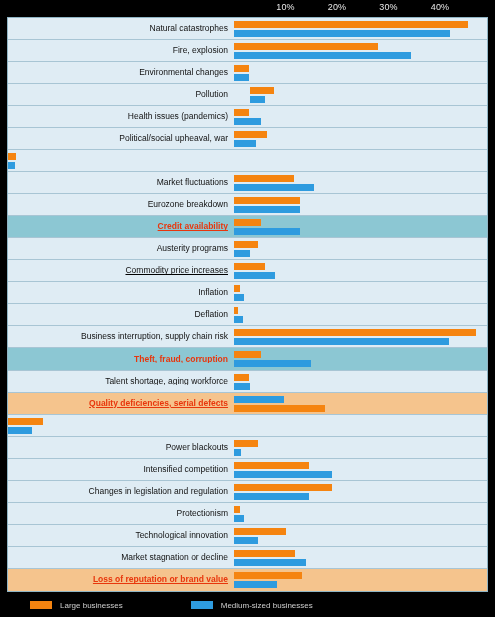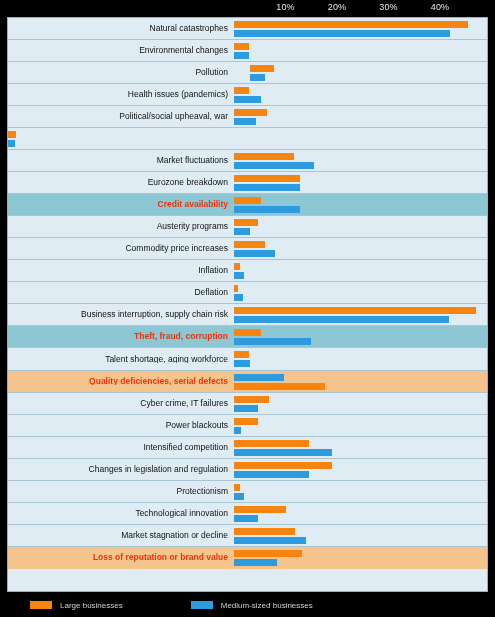--- a/index.html
+++ b/index.html
@@ -54,20 +54,21 @@
     font-size:8.5px;
     color:#111;
     line-height:1.05;
     white-space:nowrap;
     overflow:hidden;
   }
   .row.hl-teal .rowlabel,
   .row.hl-orange .rowlabel{
     color:#e8360c;
     font-weight:bold;
+    text-decoration:underline;
   }
   .bars{
     position:relative;
     flex:1 1 auto;
     height:100%;
     align-self:stretch;
   }
   .bar{
     position:absolute;
     height:7px;
@@ -112,20 +113,27 @@
     </div>
 
   <div class="plot">
       <div class="row" style="height: 22.0385px;">
         <div class="rowlabel">Natural catastrophes</div>
         <div class="bars">
           <div class="bar large" title="Natural catastrophes — Large businesses: 45.5%" style="width: 234.325px; background: rgb(245, 132, 16);"></div>
           <div class="bar medium" title="Natural catastrophes — Medium-sized businesses: 42%" style="width: 216.3px; background: rgb(46, 155, 223);"></div>
         </div>
       </div>
+      <div class="row" style="height: 22.0385px;">
+        <div class="rowlabel">Fire, explosion</div>
+        <div class="bars">
+          <div class="bar large" title="Fire, explosion — Large businesses: 28%" style="width: 144.2px; background: rgb(245, 132, 16);"></div>
+          <div class="bar medium" title="Fire, explosion — Medium-sized businesses: 34.4%" style="width: 177.16px; background: rgb(46, 155, 223);"></div>
+        </div>
+      </div>
       <div class="row" style="height: 22.0385px; align-items: center;">
         <div class="rowlabel">Environmental changes</div>
         <div class="bars">
           <div class="bar large" title="Environmental changes — Large businesses: 3%" style="width: 15.45px; background: rgb(245, 132, 16);"></div>
           <div class="bar medium" title="Environmental changes — Medium-sized businesses: 3%" style="width: 15.45px; background: rgb(46, 155, 223);"></div>
         </div>
       </div>
       <div class="row" style="height: 22.0385px; gap: 16px;">
         <div class="rowlabel">Pollution</div>
         <div class="bars">
@@ -174,21 +182,21 @@
           <div class="bar medium" title="Credit availability — Medium-sized businesses: 12.9%" style="width: 66.435px; background: rgb(46, 155, 223);"></div>
         </div>
       </div>
       <div class="row" style="height: 22.0385px;">
         <div class="rowlabel">Austerity programs</div>
         <div class="bars">
           <div class="bar large" title="Austerity programs — Large businesses: 4.6%" style="width: 23.69px; background: rgb(245, 132, 16);"></div>
           <div class="bar medium" title="Austerity programs — Medium-sized businesses: 3.2%" style="width: 16.48px; background: rgb(46, 155, 223);"></div>
         </div>
       </div>
-      <div class="row" style="height: 22.0385px;">
+      <div class="row" style="height: 22.0385px; text-decoration: underline;">
         <div class="rowlabel">Commodity price increases</div>
         <div class="bars">
           <div class="bar large" title="Commodity price increases — Large businesses: 6%" style="width: 30.9px; background: rgb(245, 132, 16);"></div>
           <div class="bar medium" title="Commodity price increases — Medium-sized businesses: 8%" style="width: 41.2px; background: rgb(46, 155, 223);"></div>
         </div>
       </div>
       <div class="row" style="height: 22.0385px;">
         <div class="rowlabel">Inflation</div>
         <div class="bars">
           <div class="bar large" title="Inflation — Large businesses: 1.1%" style="width: 5.665px; background: rgb(245, 132, 16);"></div>
@@ -224,21 +232,20 @@
         </div>
       </div>
       <div class="row hl-orange" style="height: 22.0385px;">
         <div class="rowlabel">Quality deficiencies, serial defects</div>
         <div class="bars">
           <div class="bar large flip" title="Quality deficiencies, serial defects — Large businesses: 17.6%" style="width: 90.64px; background: rgb(245, 132, 16);"></div>
           <div class="bar medium flip" title="Quality deficiencies, serial defects — Medium-sized businesses: 9.8%" style="width: 50.47px; background: rgb(46, 155, 223);"></div>
         </div>
       </div>
       <div class="row" style="height: 22.0385px;">
-        <div class="rowlabel">Cyber crime, IT failures</div>
         <div class="bars">
           <div class="bar large" title="Cyber crime, IT failures — Large businesses: 6.8%" style="width: 35.02px; background: rgb(245, 132, 16);"></div>
           <div class="bar medium" title="Cyber crime, IT failures — Medium-sized businesses: 4.7%" style="width: 24.205px; background: rgb(46, 155, 223);"></div>
         </div>
       </div>
       <div class="row" style="height: 22.0385px;">
         <div class="rowlabel">Power blackouts</div>
         <div class="bars">
           <div class="bar large" title="Power blackouts — Large businesses: 4.6%" style="width: 23.69px; background: rgb(245, 132, 16);"></div>
           <div class="bar medium" title="Power blackouts — Medium-sized businesses: 1.4%" style="width: 7.21px; background: rgb(46, 155, 223);"></div>

